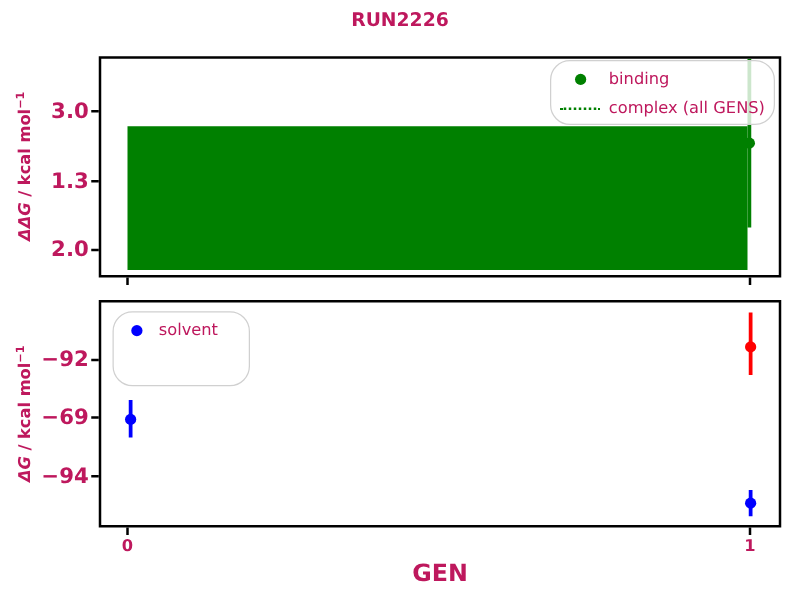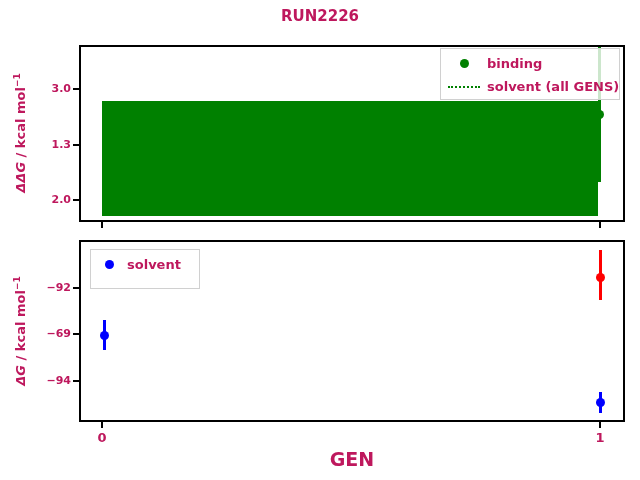--- a/index.html
+++ b/index.html
@@ -21,34 +21,34 @@
   .band{position:absolute;background:#008000;}
   .errline{position:absolute;width:3px;background:#008000;}
   .errline.blue{background:#0000ff;}
   .errline.red{background:#ff0000;}
   .marker{position:absolute;width:9px;height:9px;border-radius:50%;}
   .marker.green{background:#008000;}
   .marker.blue{background:#0000ff;}
   .marker.red{background:#ff0000;}
   .legend{
     position:absolute;background:rgba(255,255,255,0.8);
-    border:1px solid #d0d0d0;border-radius:0;
-    padding:3px 8px 3px 6px;box-sizing:border-box;font-weight:bold;
+    border:1px solid #d0d0d0;border-radius:16px;
+    padding:3px 8px 3px 6px;box-sizing:border-box;
   }
   .legend-row{display:flex;align-items:center;height:23px;white-space:nowrap;}
   .legend-swatch{width:34px;display:flex;align-items:center;justify-content:center;flex:0 0 34px;}
   .legend-dot{width:9px;height:9px;border-radius:50%;}
   .legend-dotted{width:32px;height:0;border-top:2px dotted #008000;}
   .legend-label{font-size:13px;margin-left:6px;}
   .tick{position:absolute;background:#000;}
   .tick.x{width:2px;height:6px;}
   .tick.y{width:6px;height:2px;}
   .ytick-label{
     position:absolute;left:0;width:71px;text-align:right;
-    font-size:11px;font-weight:bold;line-height:16px;
+    font-size:17px;font-weight:bold;line-height:16px;
   }
   .xtick-label{
     position:absolute;width:40px;text-align:center;
     font-size:13px;font-weight:bold;
   }
   .axis-label-x{
     position:absolute;left:252px;top:448px;width:200px;text-align:center;
     font-size:19px;font-weight:bold;
   }
   .axis-label-y{
@@ -77,21 +77,21 @@
       <div class="legend-row">
         <span class="legend-swatch">
           <span class="legend-dot" style="background:#008000;"></span>
         </span>
         <span class="legend-label">binding</span>
       </div>
       <div class="legend-row">
         <span class="legend-swatch">
           <span class="legend-dotted"></span>
         </span>
-        <span class="legend-label">solvent (all GENS)</span>
+        <span class="legend-label">complex (all GENS)</span>
       </div>
     </div>
   </div>
 
   <div class="tick y" style="left:73px;top:88px;"></div>
   <div class="tick y" style="left:73px;top:144px;"></div>
   <div class="tick y" style="left:73px;top:199px;"></div>
   <div class="ytick-label" style="top:81px;">3.0</div>
   <div class="ytick-label" style="top:137px;">1.3</div>
   <div class="ytick-label" style="top:192px;">2.0</div>
@@ -107,21 +107,21 @@
 
     <div class="errline blue" style="left:22px;top:78px;height:30px;"></div>
     <div class="marker blue" style="left:19px;top:89px;"></div>
 
     <div class="errline red" style="left:518px;top:8px;height:50px;"></div>
     <div class="marker red" style="left:515px;top:31px;"></div>
 
     <div class="errline blue" style="left:518px;top:150px;height:21px;"></div>
     <div class="marker blue" style="left:515px;top:156px;"></div>
 
-    <div class="legend" style="left:9px;top:7px;width:110px;height:40px;">
+    <div class="legend" style="left:9px;top:7px;width:110px;height:60px;">
       <div class="legend-row">
         <span class="legend-swatch" style="width:24px;flex-basis:24px;">
           <span class="legend-dot" style="background:#0000ff;"></span>
         </span>
         <span class="legend-label">solvent</span>
       </div>
     </div>
   </div>
 
   <div class="tick y" style="left:73px;top:287px;"></div>

